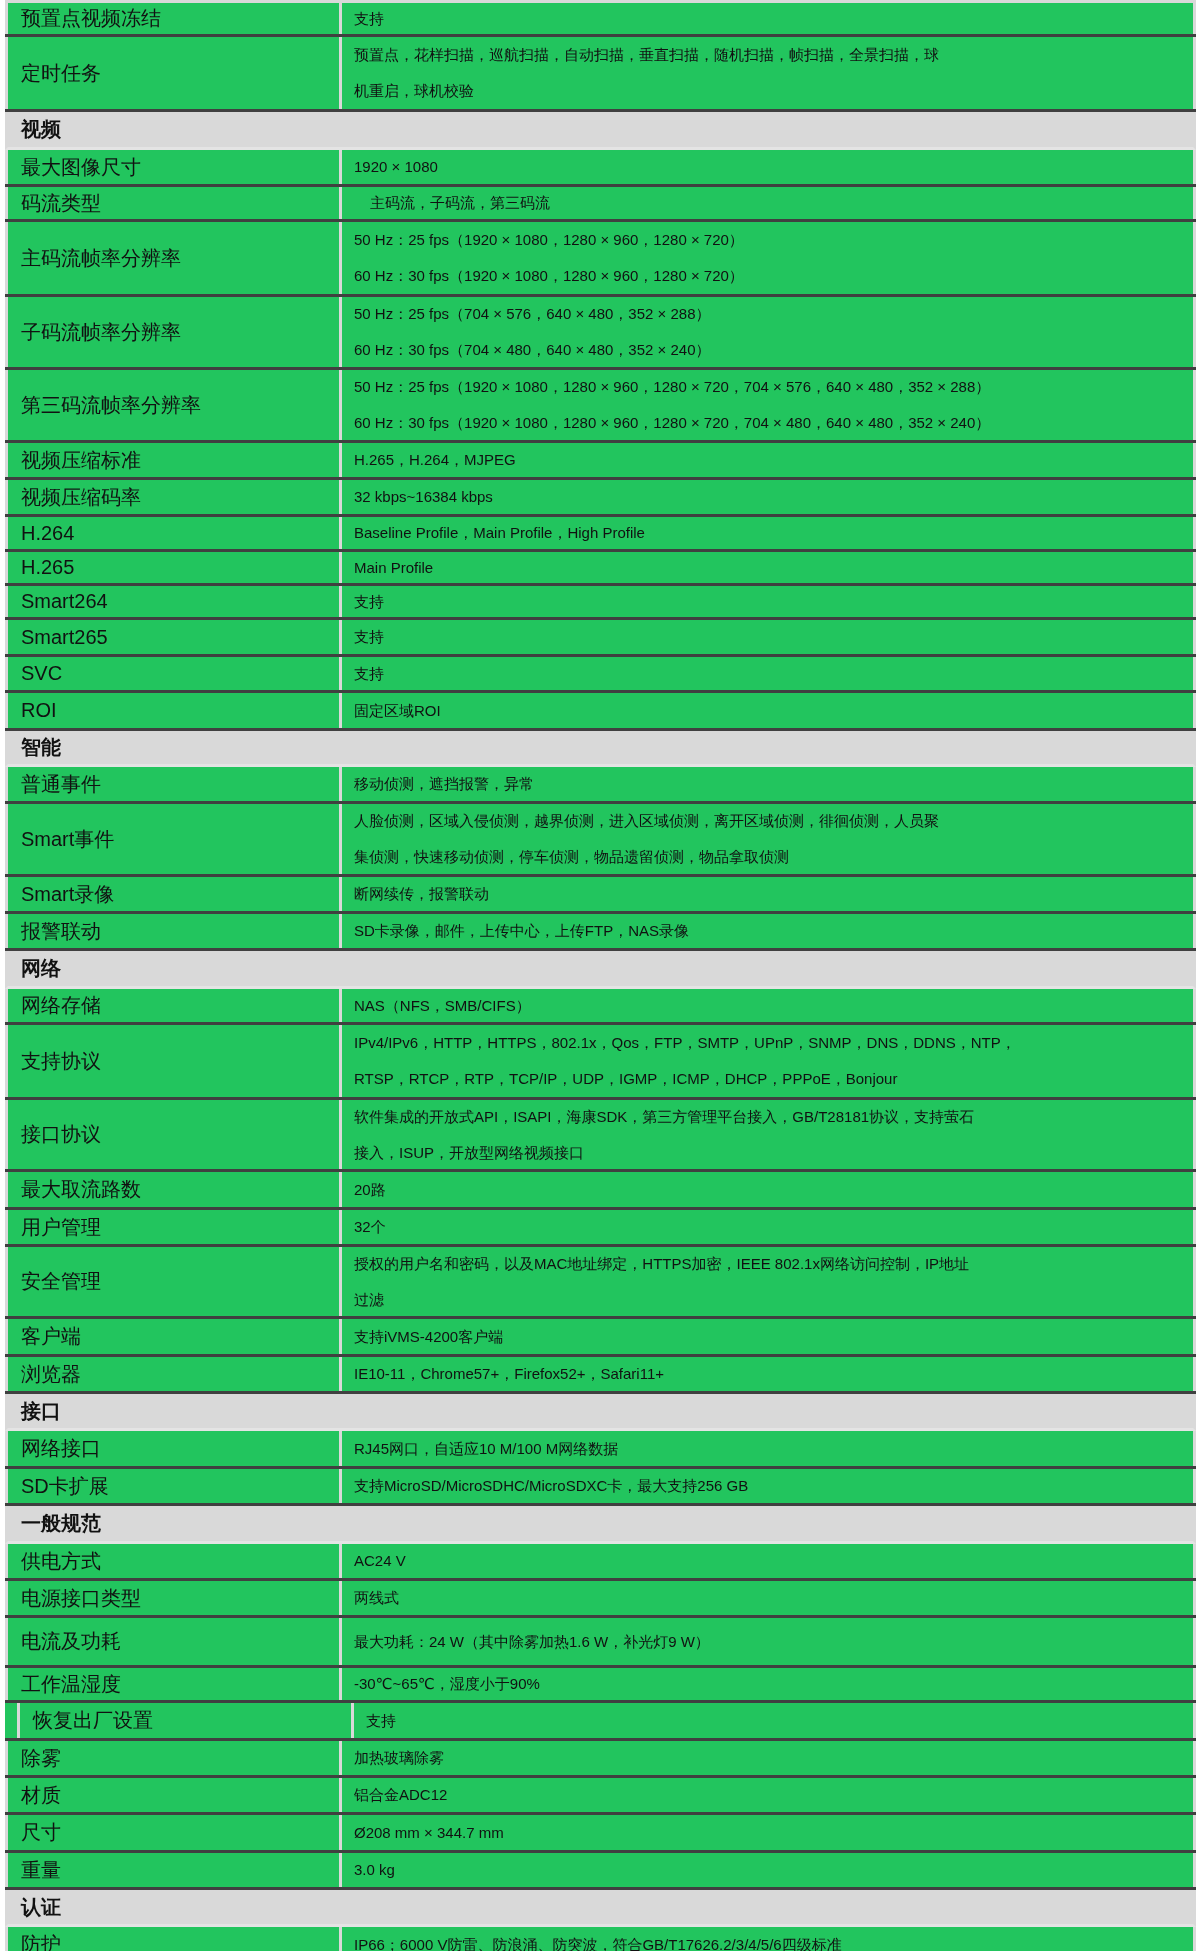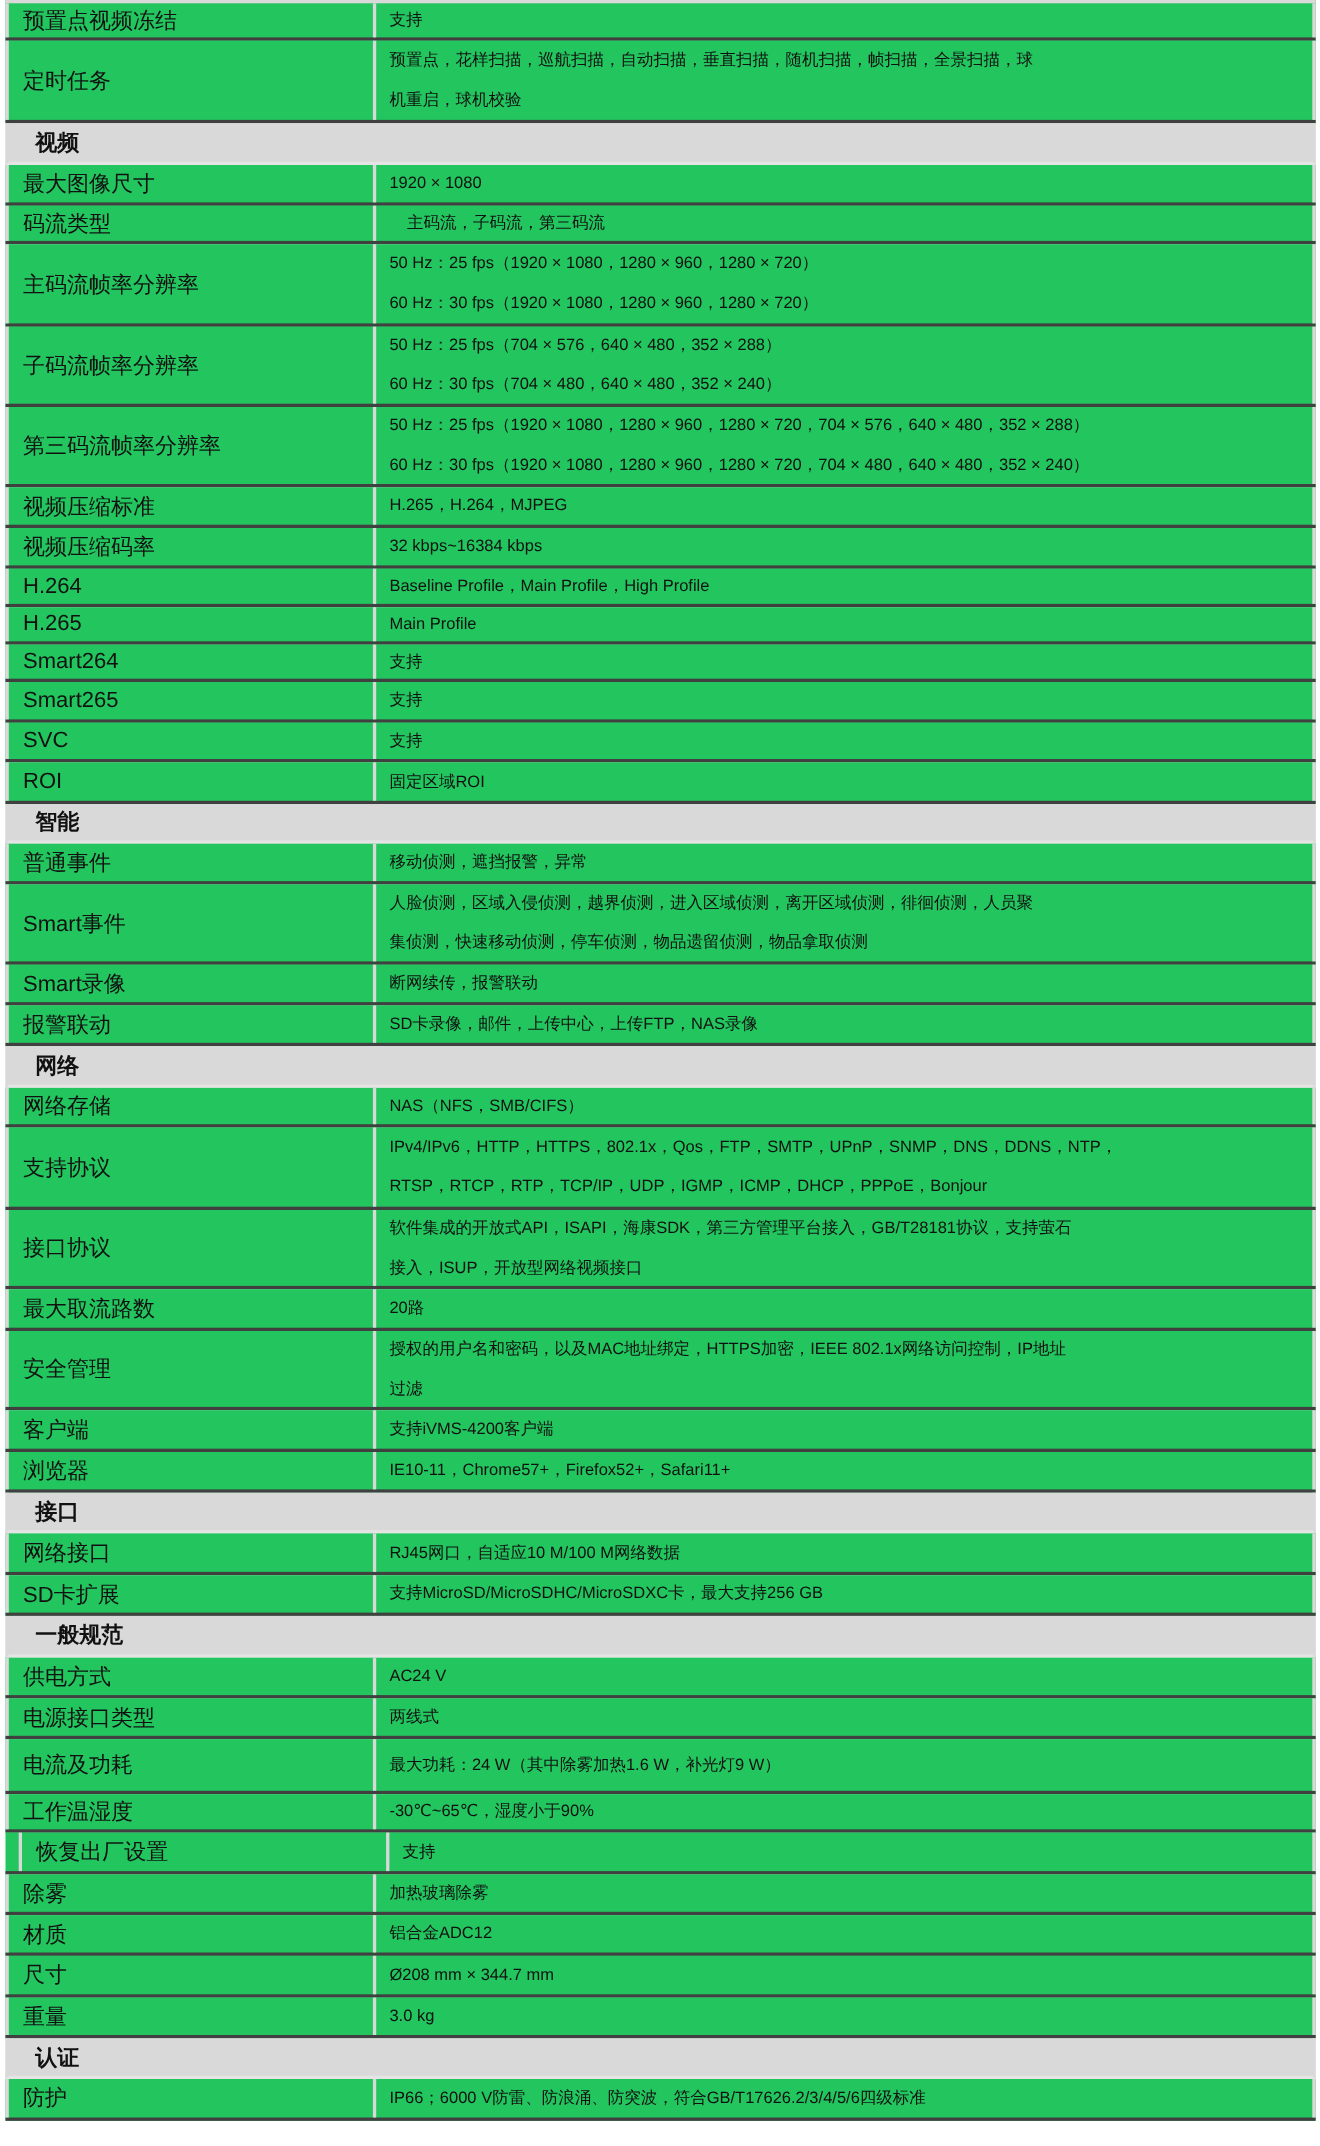--- a/index.html
+++ b/index.html
@@ -7,21 +7,21 @@
          font-family: "Liberation Sans", "DejaVu Sans", sans-serif; color: #111; }
   #spec { position: absolute; left: 5px; top: 0; width: 1191px; }
   .row { display: flex; border-bottom: 3px solid #404040; box-sizing: border-box; background: #22c55e; }
   .row:first-child { border-top: 3px solid #d9d9d9; }
   .lbl { width: 337px; box-sizing: border-box; padding: 0 0 0 13px; border-left: 3px solid #d9d9d9;
          border-right: 3px solid #d9d9d9; display: flex; align-items: center; font-size: 20px; }
   .val { flex: 1; box-sizing: border-box; padding: 0 0 0 12px; border-right: 3px solid #d9d9d9;
          display: flex; flex-direction: column; justify-content: center; font-size: 15px; }
   .val .line { line-height: 36px; white-space: nowrap; }
   .section { background: #d9d9d9; border-left: 3px solid #d9d9d9; border-right: 3px solid #d9d9d9;
-             font-weight: bold; font-size: 20px; padding-left: 24px; display: flex; align-items: center;
+             font-weight: bold; font-size: 20px; padding-left: 13px; display: flex; align-items: center;
              box-sizing: border-box; border-bottom: 3px solid #e4e4e4; }
 </style>
 </head>
 <body>
 
 <div id="spec">
     <div class="row" style="height: 37px;">
       <div class="lbl">预置点视频冻结</div>
       <div class="val">
         <div class="line">支持</div>
@@ -162,20 +162,26 @@
         <div class="line">软件集成的开放式API，ISAPI，海康SDK，第三方管理平台接入，GB/T28181协议，支持萤石</div>
         <div class="line">接入，ISUP，开放型网络视频接口</div>
       </div>
     </div>
     <div class="row" style="height: 38px;">
       <div class="lbl">最大取流路数</div>
       <div class="val">
         <div class="line">20路</div>
       </div>
     </div>
+    <div class="row" style="height: 37px;">
+      <div class="lbl">用户管理</div>
+      <div class="val">
+        <div class="line">32个</div>
+      </div>
+    </div>
     <div class="row" style="height: 72px;">
       <div class="lbl">安全管理</div>
       <div class="val">
         <div class="line">授权的用户名和密码，以及MAC地址绑定，HTTPS加密，IEEE 802.1x网络访问控制，IP地址</div>
         <div class="line">过滤</div>
       </div>
     </div>
     <div class="row" style="height: 38px;">
       <div class="lbl">客户端</div>
       <div class="val">

